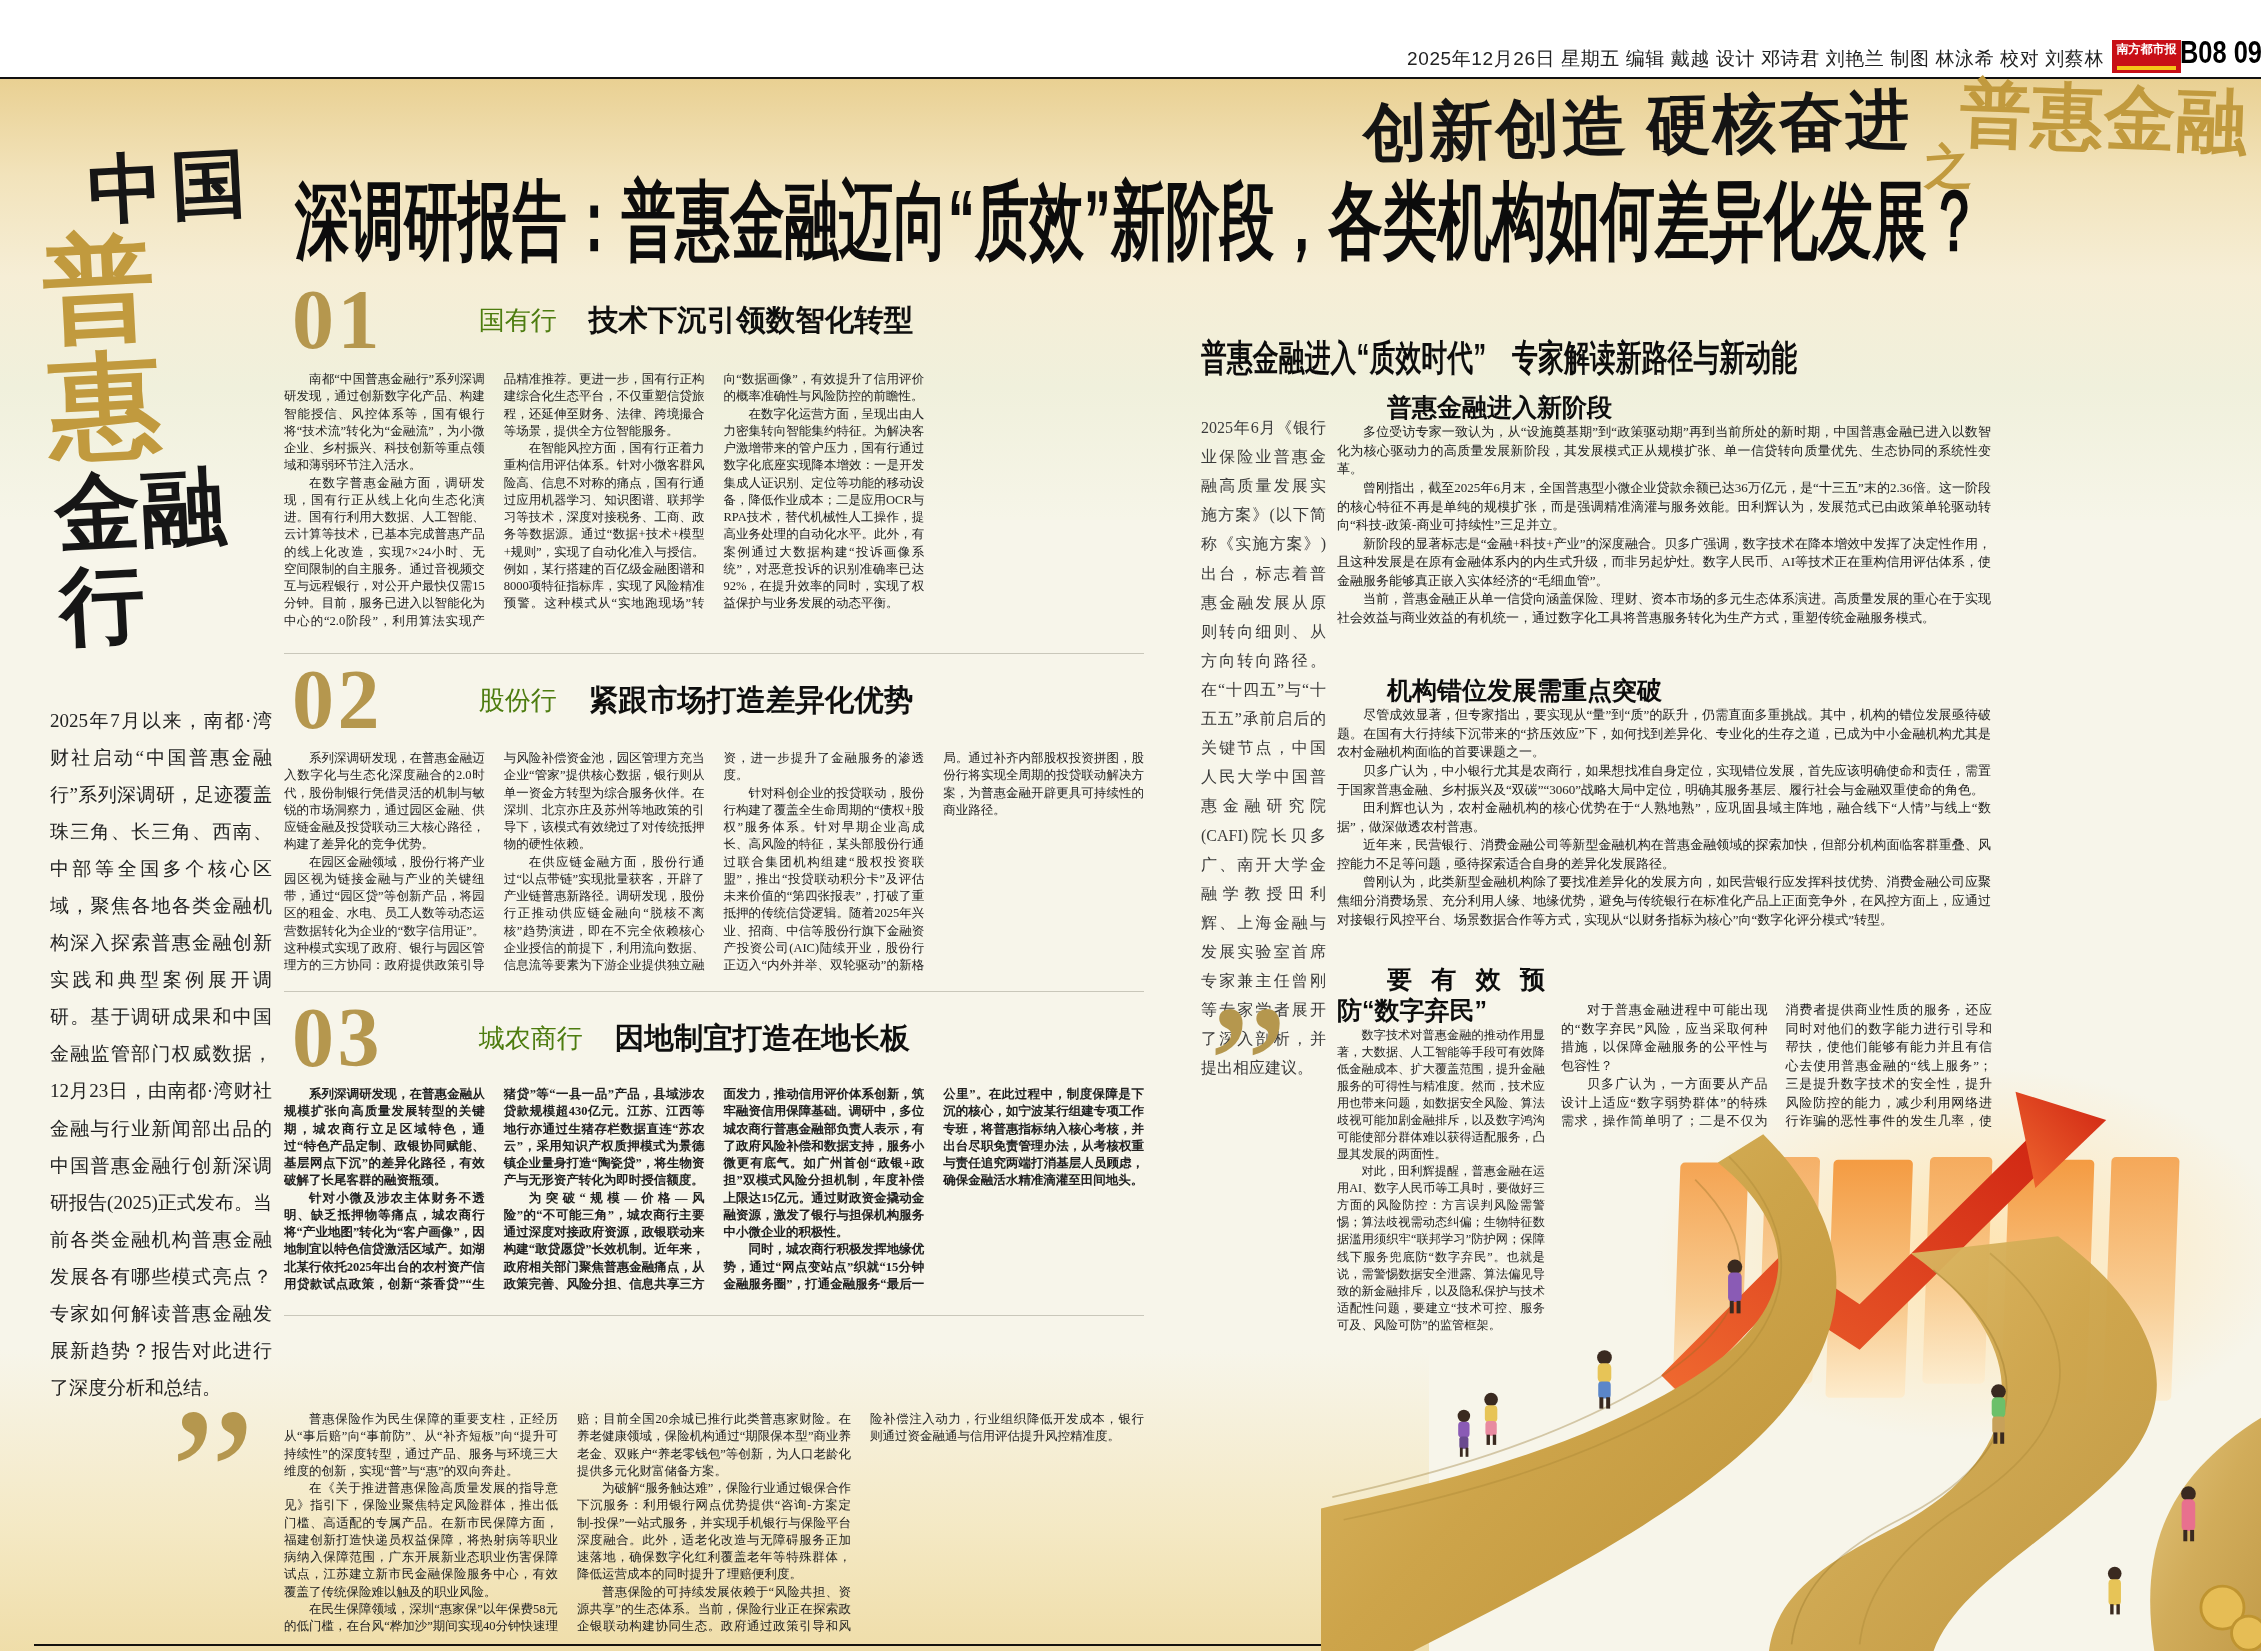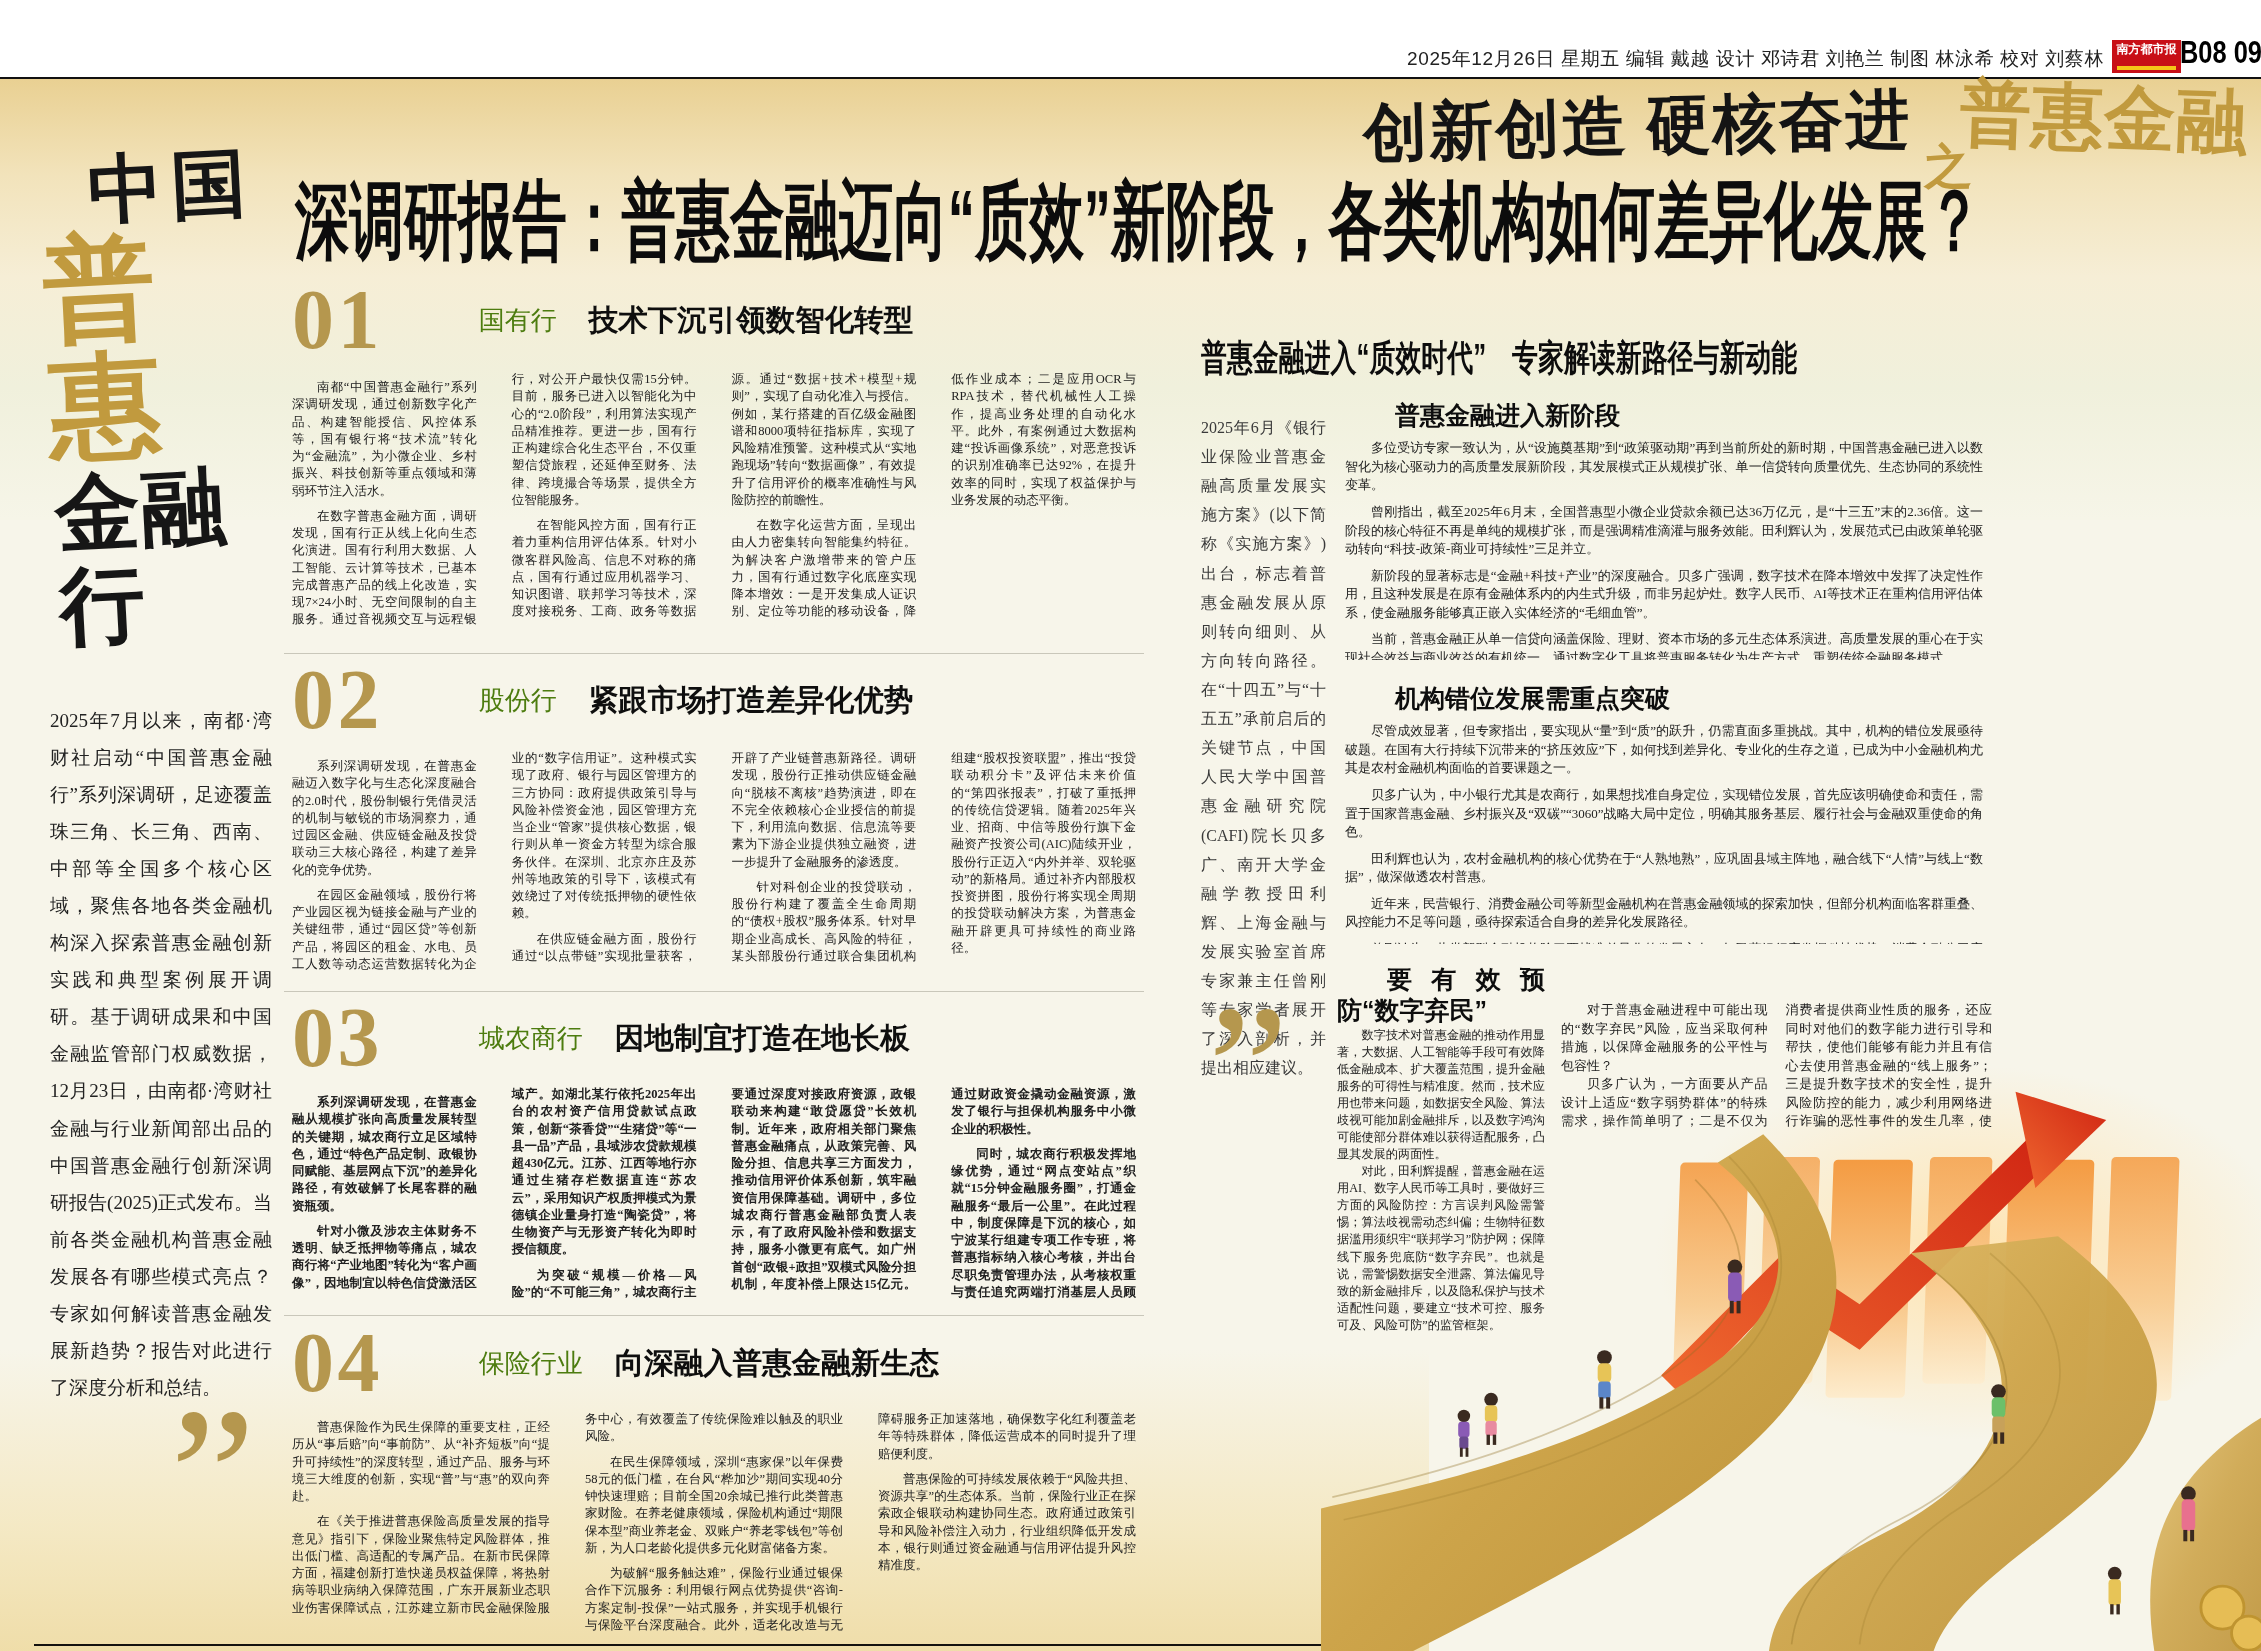--- a/index.html
+++ b/index.html
@@ -46,21 +46,21 @@
 
   
   .sec-head{left:292px;display:flex;align-items:center;}
   .sec-num{font:700 84px/0.9 var(--serif);color:#b5974e;letter-spacing:3.4px;}
   .sec-label{font:400 26px/1 var(--sans);color:#4d7c0f;margin-left:96px;white-space:nowrap;}
   .sec-title{font:700 29.5px/1 var(--sans);color:#0e0e0e;margin-left:32px;white-space:nowrap;}
   .sec-body{left:284px;width:860px;column-gap:19px;column-fill:auto;text-align:justify;
     font:12.5px/1.38 var(--serif);color:#212121;overflow:hidden;}
   .cols4{column-count:4;}
   .cols3{column-count:3;}
-  .sec-body p,.band p{margin:8px;text-indent:2em;}
+  .sec-body p,.band p{margin:0;text-indent:2em;}
   .rule{left:284px;width:860px;height:1.1px;background:#c9c7ba;}
   .rule-bottom{left:34px;top:1644px;width:1287px;height:1.7px;background:#14120f;}
 
   
   .feature-headline{left:1201px;top:337px;font:900 36px/1.15 var(--sans);color:#0c0c0c;white-space:nowrap;transform:scaleX(.72);transform-origin:left top;}
   .feature-intro{left:1201px;top:413px;width:125px;font:16px/1.82 var(--serif);color:#3a3a3a;text-align:justify;}
   .band{width:654px;column-gap:17px;column-fill:auto;text-align:justify;font:13px/1.43 var(--serif);color:#212121;overflow:hidden;}
   .subhead{font:700 25px/1.25 var(--sans);color:#0d0d0d;text-indent:0;margin:0 0 12.5px 0;}
   .b3colA{left:1337px;top:964px;width:208px;height:375px;overflow:hidden;text-align:justify;font:12.2px/1.4 var(--serif);color:#212121;}
   .b3colA p{margin:0;text-indent:2em;}
@@ -238,25 +238,20 @@
   </div>
   <div class="abs sec-body cols4" style="top:1086px;height:219px;font-weight:bold;">
     <p>系列深调研发现，在普惠金融从规模扩张向高质量发展转型的关键期，城农商行立足区域特色，通过“特色产品定制、政银协同赋能、基层网点下沉”的差异化路径，有效破解了长尾客群的融资瓶颈。</p>
     <p>针对小微及涉农主体财务不透明、缺乏抵押物等痛点，城农商行将“产业地图”转化为“客户画像”，因地制宜以特色信贷激活区域产。如湖北某行依托2025年出台的农村资产信用贷款试点政策，创新“茶香贷”“生猪贷”等“一县一品”产品，县域涉农贷款规模超430亿元。江苏、江西等地行亦通过生猪存栏数据直连“苏农云”，采用知识产权质押模式为景德镇企业量身打造“陶瓷贷”，将生物资产与无形资产转化为即时授信额度。</p>
     <p>为突破“规模—价格—风险”的“不可能三角”，城农商行主要通过深度对接政府资源，政银联动来构建“敢贷愿贷”长效机制。近年来，政府相关部门聚焦普惠金融痛点，从政策完善、风险分担、信息共享三方面发力，推动信用评价体系创新，筑牢融资信用保障基础。调研中，多位城农商行普惠金融部负责人表示，有了政府风险补偿和数据支持，服务小微更有底气。如广州首创“政银+政担”双模式风险分担机制，年度补偿上限达15亿元。通过财政资金撬动金融资源，激发了银行与担保机构服务中小微企业的积极性。</p>
     <p>同时，城农商行积极发挥地缘优势，通过“网点变站点”织就“15分钟金融服务圈”，打通金融服务“最后一公里”。在此过程中，制度保障是下沉的核心，如宁波某行组建专项工作专班，将普惠指标纳入核心考核，并出台尽职免责管理办法，从考核权重与责任追究两端打消基层人员顾虑，确保金融活水精准滴灌至田间地头。</p>
   </div>
 
   <div class="abs rule" style="top:1315px;"></div>
 
-  <div class="abs sec-head" style="top:1325px;">
-    <span class="sec-num">04</span>
-    <span class="sec-label">保险行业</span>
-    <span class="sec-title">向深融入普惠金融新生态</span>
-  </div>
   <div class="abs sec-body cols3" style="top:1411px;height:231px;">
     <p>普惠保险作为民生保障的重要支柱，正经历从“事后赔”向“事前防”、从“补齐短板”向“提升可持续性”的深度转型，通过产品、服务与环境三大维度的创新，实现“普”与“惠”的双向奔赴。</p>
     <p>在《关于推进普惠保险高质量发展的指导意见》指引下，保险业聚焦特定风险群体，推出低门槛、高适配的专属产品。在新市民保障方面，福建创新打造快递员权益保障，将热射病等职业病纳入保障范围，广东开展新业态职业伤害保障试点，江苏建立新市民金融保险服务中心，有效覆盖了传统保险难以触及的职业风险。</p>
     <p>在民生保障领域，深圳“惠家保”以年保费58元的低门槛，在台风“桦加沙”期间实现40分钟快速理赔；目前全国20余城已推行此类普惠家财险。在养老健康领域，保险机构通过“期限保本型”商业养老金、双账户“养老零钱包”等创新，为人口老龄化提供多元化财富储备方案。</p>
     <p>为破解“服务触达难”，保险行业通过银保合作下沉服务：利用银行网点优势提供“咨询-方案定制-投保”一站式服务，并实现手机银行与保险平台深度融合。此外，适老化改造与无障碍服务正加速落地，确保数字化红利覆盖老年等特殊群体，降低运营成本的同时提升了理赔便利度。</p>
     <p>普惠保险的可持续发展依赖于“风险共担、资源共享”的生态体系。当前，保险行业正在探索政企银联动构建协同生态。政府通过政策引导和风险补偿注入动力，行业组织降低开发成本，银行则通过资金融通与信用评估提升风控精准度。</p>
   </div>
 
   <div class="abs rule-bottom"></div>
 

